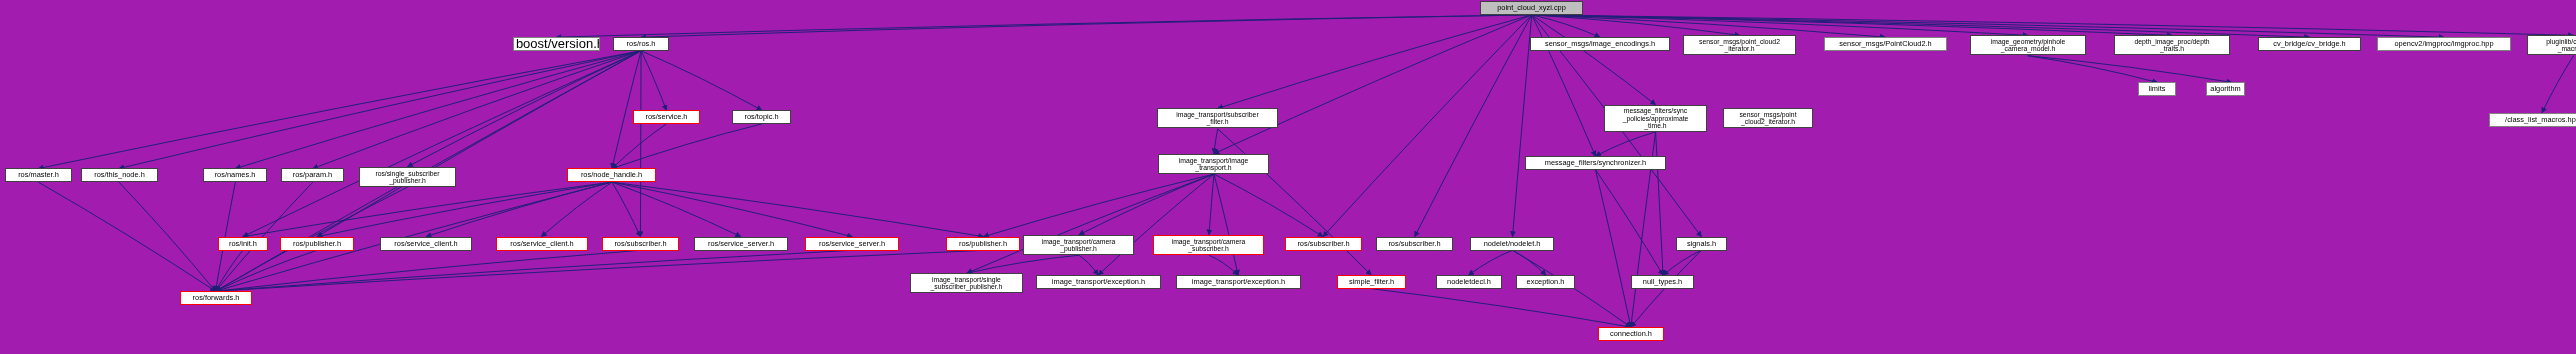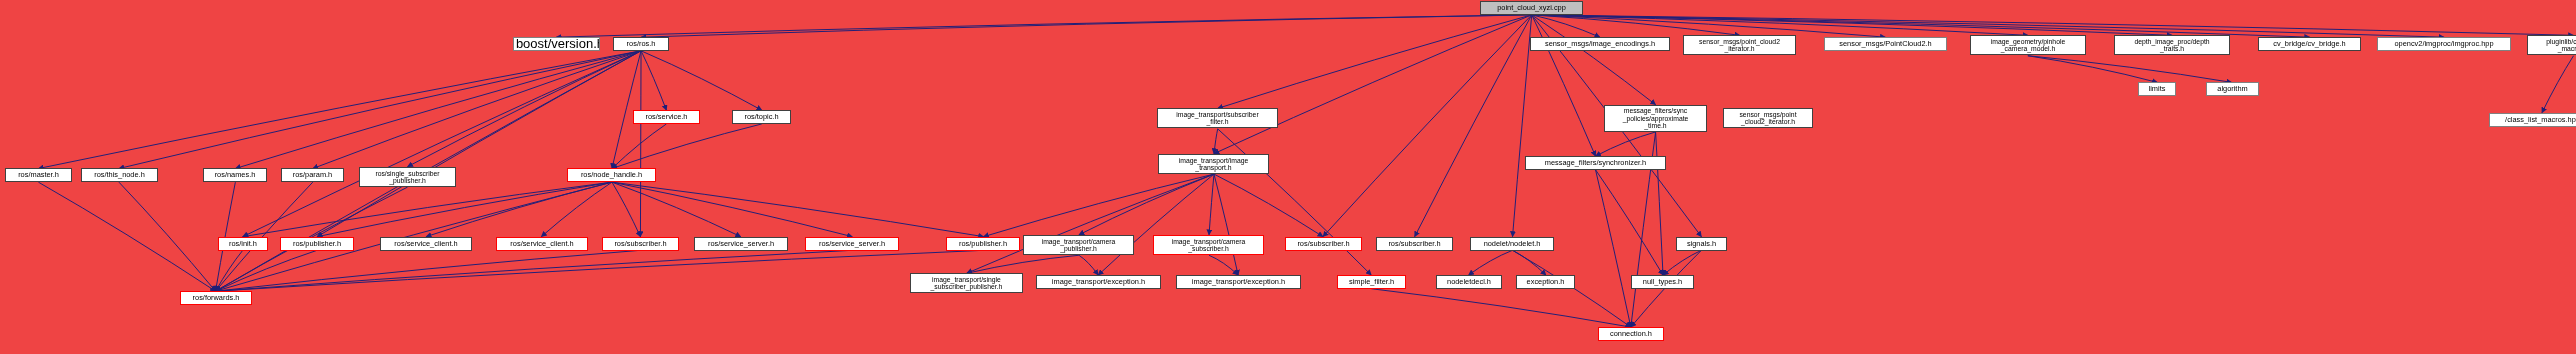--- a/index.html
+++ b/index.html
@@ -5,21 +5,21 @@
 <style>
   html, body {
     margin: 0;
     padding: 0;
     background: #ffffff;
   }
   #graph-canvas {
     position: relative;
     width: 2576px;
     height: 355px;
-    background: #ef4444;
+    background: #a21caf;
     font-family: "Liberation Sans", sans-serif;
     overflow: hidden;
   }
   #edge-layer {
     position: absolute;
     left: 0;
     top: 0;
     width: 2576px;
     height: 355px;
     pointer-events: none;
@@ -157,21 +157,21 @@
       <div class="gnode solid" style="left: 1824px; top: 37px; width: 123px; height: 13.6px; font-size: 7.4px;"><span class="gnode-label">sensor_msgs/PointCloud2.h</span></div>
       <div class="gnode dark" style="left: 1970px; top: 35px; width: 116px; height: 20.4px; font-size: 6.8px;"><span class="gnode-label">image_geometry/pinhole
 _camera_model.h</span></div>
       <div class="gnode dark" style="left: 2114px; top: 35px; width: 116px; height: 20.4px; font-size: 6.8px;"><span class="gnode-label">depth_image_proc/depth
 _traits.h</span></div>
       <div class="gnode dark" style="left: 2258px; top: 37px; width: 103px; height: 13.6px; font-size: 7.4px;"><span class="gnode-label">cv_bridge/cv_bridge.h</span></div>
       <div class="gnode solid" style="left: 2377px; top: 37px; width: 134px; height: 13.6px; font-size: 7.4px;"><span class="gnode-label">opencv2/imgproc/imgproc.hpp</span></div>
       <div class="gnode dark" style="left: 2527px; top: 35px; width: 93px; height: 20.4px; font-size: 6.8px;"><span class="gnode-label">pluginlib/class_list
 _macros.h</span></div>
       <div class="gnode solid" style="left: 2138px; top: 82px; width: 38px; height: 13.6px; font-size: 7.4px;"><span class="gnode-label">limits</span></div>
-      <div class="gnode solid" style="left: 2206px; top: 82px; width: 53px; height: 13.6px; font-size: 7.4px;"><span class="gnode-label">algorithm</span></div>
+      <div class="gnode solid" style="left: 2206px; top: 82px; width: 39px; height: 13.6px; font-size: 7.4px;"><span class="gnode-label">algorithm</span></div>
       <div class="gnode solid" style="left: 2489px; top: 113px; width: 107px; height: 13.6px; font-size: 7.4px;"><span class="gnode-label">/class_list_macros.hpp</span></div>
       <div class="gnode red" style="left: 633px; top: 110px; width: 67px; height: 13.6px; font-size: 7.4px;"><span class="gnode-label">ros/service.h</span></div>
       <div class="gnode dark" style="left: 732px; top: 110px; width: 59px; height: 13.6px; font-size: 7.4px;"><span class="gnode-label">ros/topic.h</span></div>
       <div class="gnode dark" style="left: 1157px; top: 108px; width: 121px; height: 20.4px; font-size: 6.8px;"><span class="gnode-label">image_transport/subscriber
 _filter.h</span></div>
       <div class="gnode dark" style="left: 1604px; top: 105px; width: 103px; height: 27px; font-size: 6.8px;"><span class="gnode-label">message_filters/sync
 _policies/approximate
 _time.h</span></div>
       <div class="gnode dark" style="left: 1723px; top: 108px; width: 90px; height: 20.4px; font-size: 6.8px;"><span class="gnode-label">sensor_msgs/point
 _cloud2_iterator.h</span></div>

